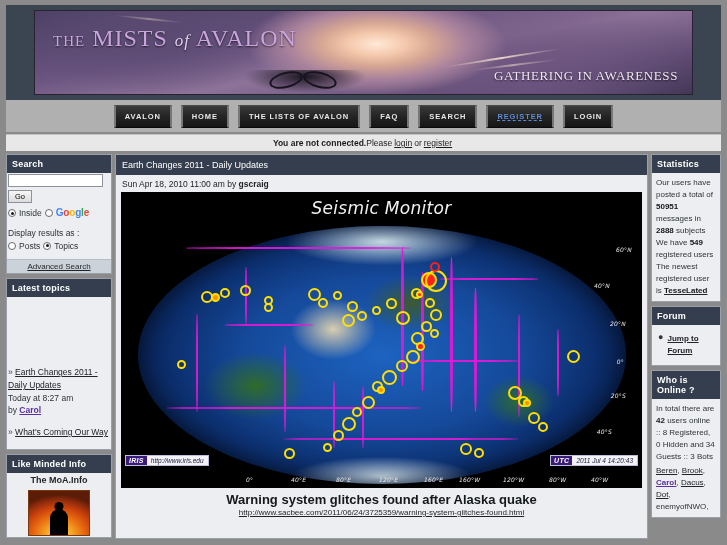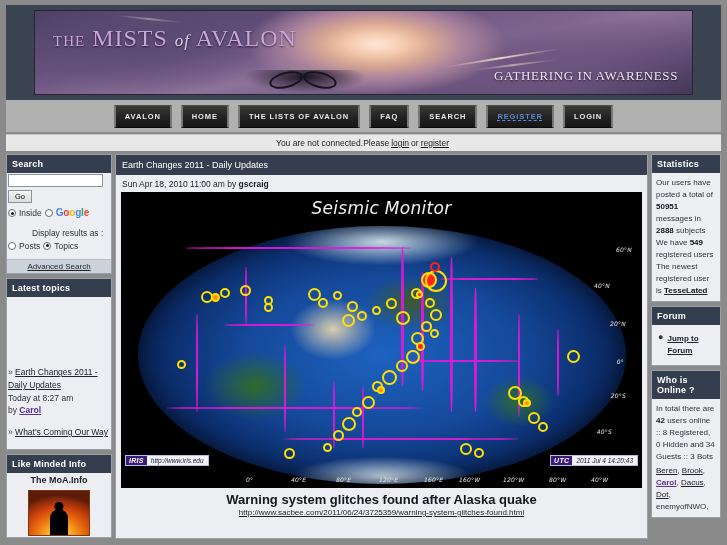--- a/index.html
+++ b/index.html
@@ -114,21 +114,21 @@
   
   .connectbar {
     margin: 2px 6px 0 6px;
     height: 17px;
     background: #e8e8e8;
     border-top: 1px solid #c2c2c2;
     display:flex; align-items:center; justify-content:center;
     font-size: 8.5px;
     color: #1b1b1b;
   }
-  .connectbar b { font-weight: normal; }
+  .connectbar b { font-weight: bold; }
   .connectbar a { color: #1b1b1b; text-decoration: underline; margin: 0 2px; }
 
   
   .columns {
     margin: 3px 6px 0 6px;
     display: flex;
     gap: 3px;
     height: 385px;
   }
   .col-left  { width: 106px; flex: 0 0 106px; }
@@ -170,21 +170,21 @@
     width: 8px; height: 8px; border-radius: 50%;
     border: 1px solid #6a6a6a; background:#fff;
     display:inline-block; position:relative; flex:0 0 8px;
   }
   .rad.on:after {
     content:""; position:absolute; left:1.5px; top:1.5px;
     width:3px; height:3px; border-radius:50%; background:#1a1a1a;
   }
   .google { font-weight: bold; font-size: 10px; letter-spacing:-.2px; }
   .google .b{color:#4285f4}.google .r{color:#ea4335}.google .y{color:#fbbc05}.google .g{color:#34a853}
-  .display-label { margin-top: 6px; font-size: 8.5px; margin-left: 24px; }
+  .display-label { margin-top: 6px; font-size: 8.5px; }
   .adv-search {
     margin-top: 5px;
     background: #ccd2da;
     text-align:center;
     font-size: 8px;
     padding: 2px 0;
     text-decoration: underline;
     color: #1e2227;
     cursor:pointer;
     border-top: 1px solid #b6bcc4;

